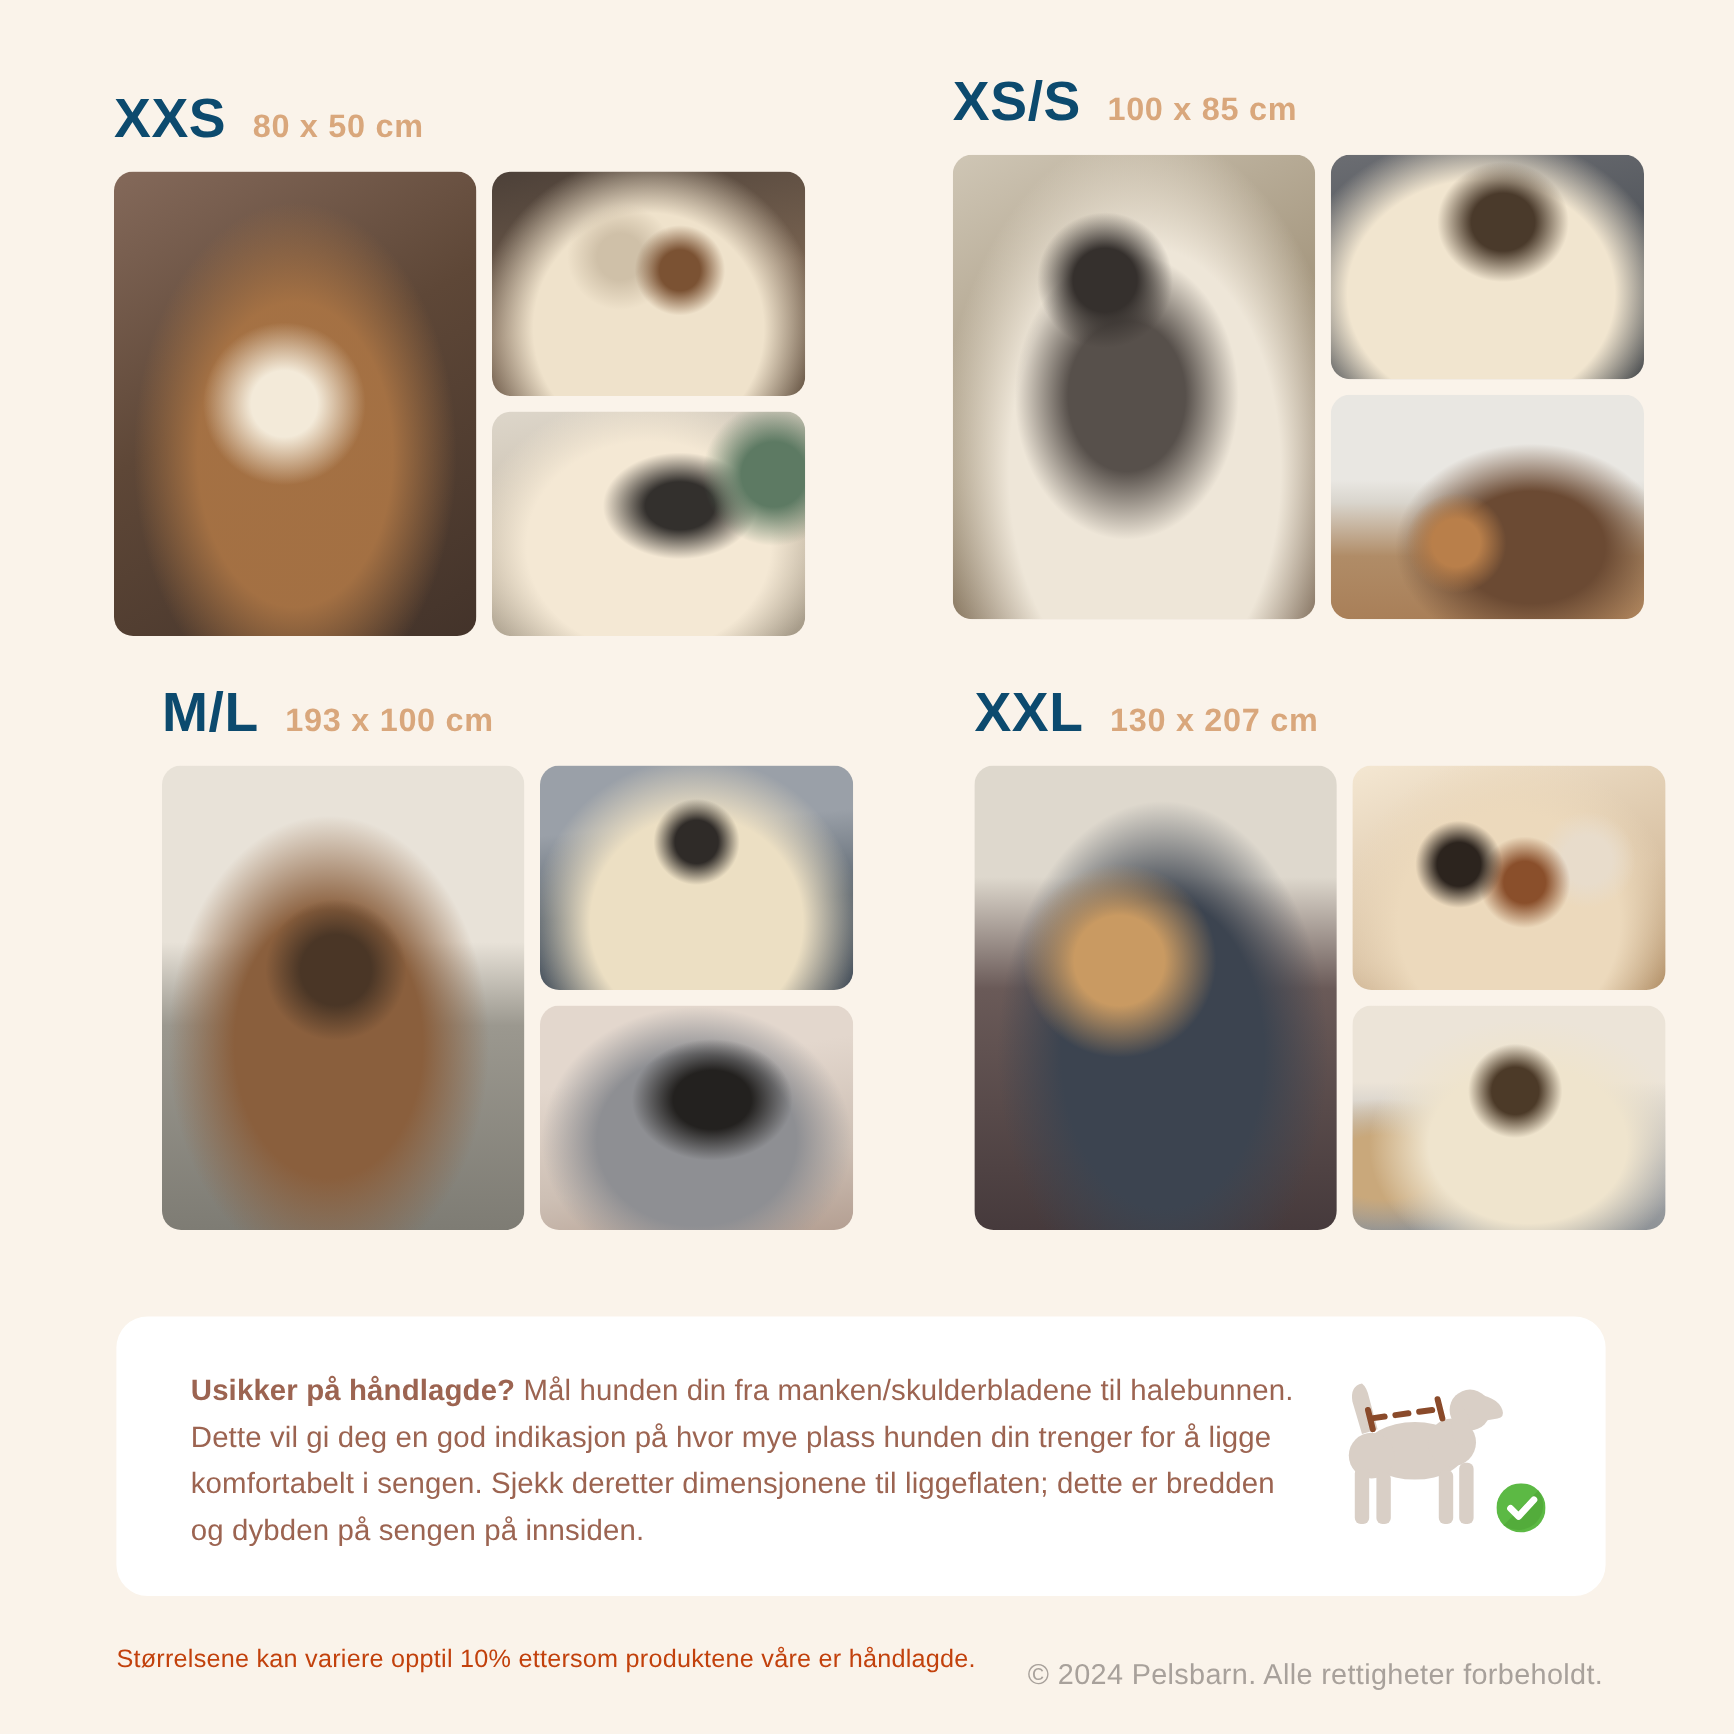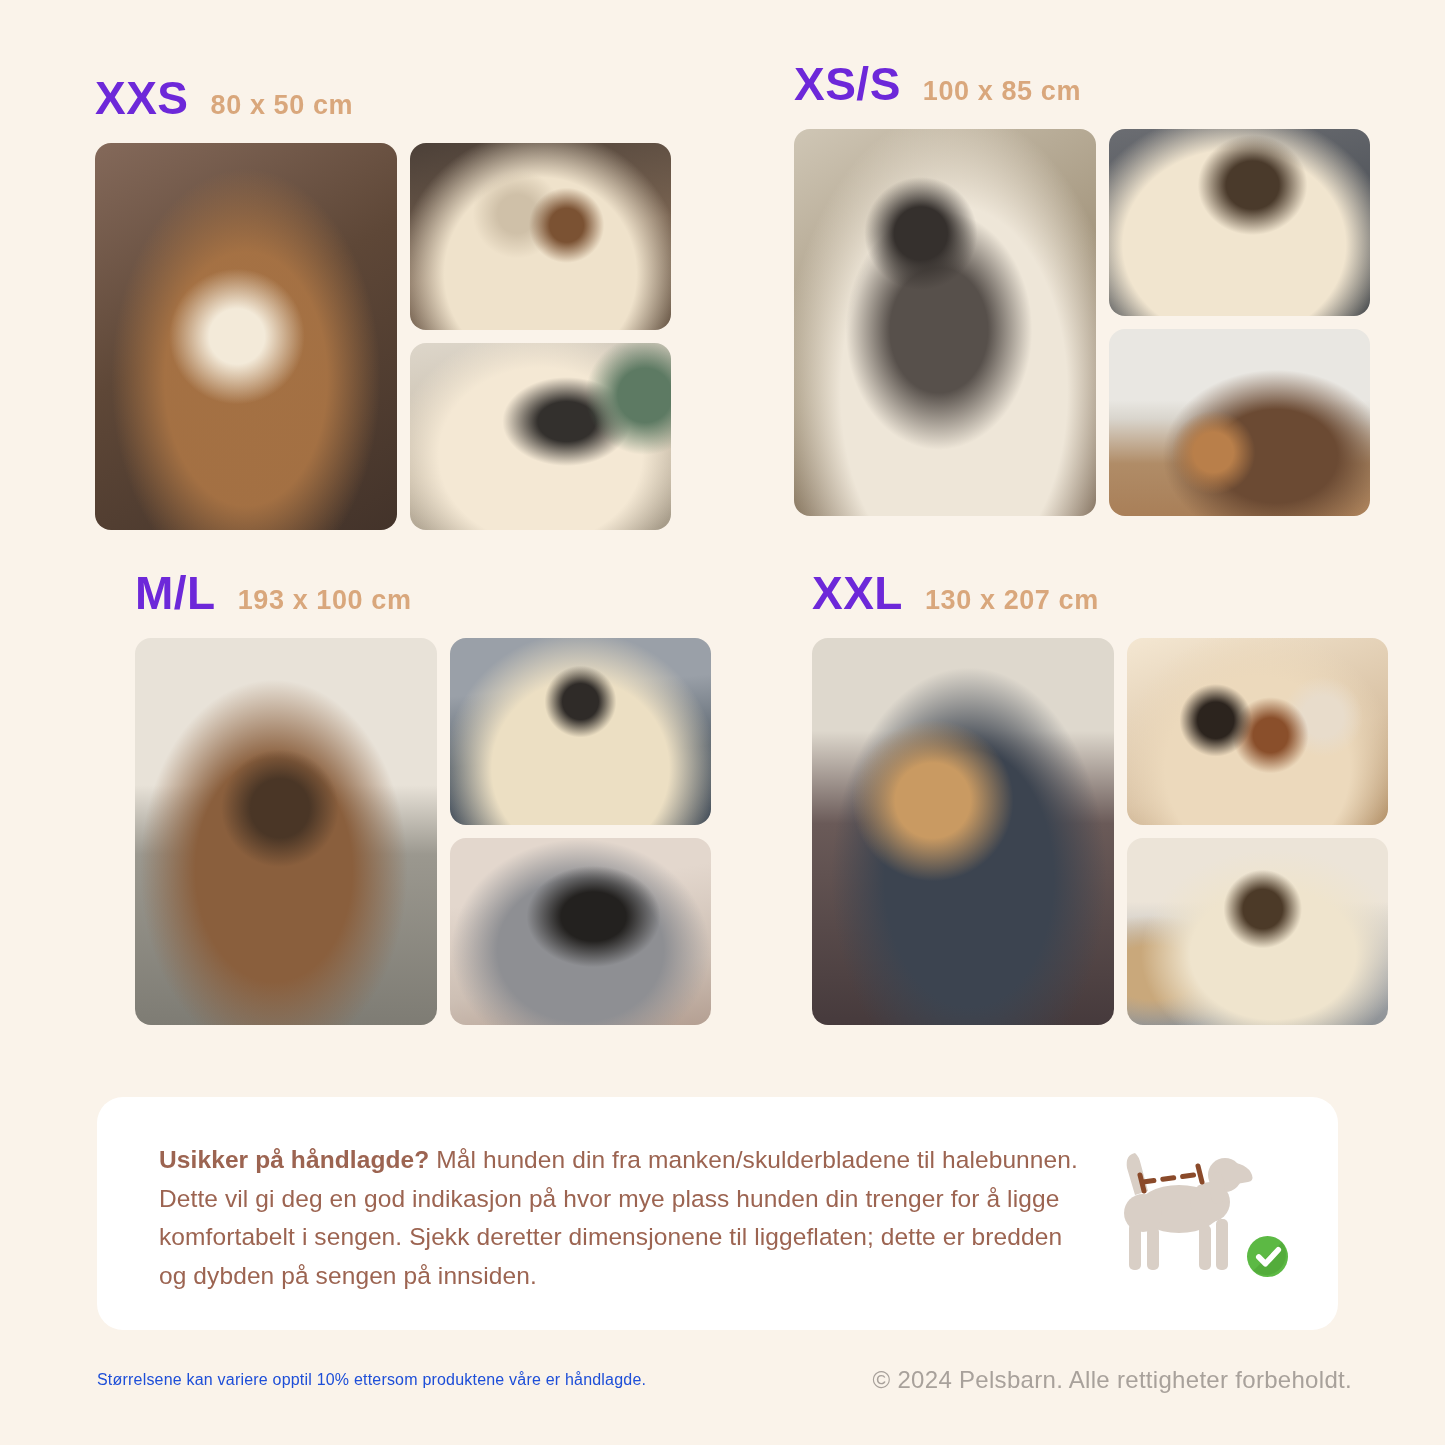--- a/index.html
+++ b/index.html
@@ -10,21 +10,21 @@
     position:relative;overflow:hidden;
   }
   
   .size-section{position:absolute;width:576px;}
   #sec-xxs{left:95px;top:74px;}
   #sec-xss{left:777px;top:60px;margin-left:17px;}
   #sec-ml{left:95px;top:569px;padding-left:40px;}
   #sec-xxl{left:777px;top:569px;padding-left:35px;}
 
   .size-header{display:flex;align-items:baseline;gap:22px;height:49px;margin-bottom:20px;}
-  .size-label{font-size:46px;font-weight:800;color:#6d28d9;letter-spacing:.5px;line-height:49px;margin:0;}
+  .size-label{font-size:46px;font-weight:800;color:#0c4a6e;letter-spacing:.5px;line-height:49px;margin:0;}
   .size-dims{font-size:27px;font-weight:700;color:#d9a77c;letter-spacing:.6px;}
 
   .collage{display:flex;gap:13px;height:387px;}
   .photo{border-radius:16px;background-color:#c9b8a4;}
   .photo.main{width:302px;height:387px;flex:0 0 302px;}
   .side{display:flex;flex-direction:column;gap:13px;width:261px;}
   .side .photo{width:261px;height:187px;}
 
   
   .p1{background:
@@ -91,24 +91,24 @@
     position:absolute;left:62px;top:44px;width:932px;
     font-size:24.5px;line-height:38.5px;color:#9c6451;margin:0;letter-spacing:.1px;
   }
   .info-text strong{font-weight:700;}
   .dog-art{position:absolute;left:1016px;top:48px;width:150px;height:135px;}
   .check-art{position:absolute;left:1150px;top:139px;width:41px;height:41px;}
 
   
   .footer-note{
     position:absolute;left:97px;top:1371px;margin:0;
-    font-size:16px;color:#1d4ed8;letter-spacing:.2px;
+    font-size:21px;color:#c2410c;letter-spacing:.2px;
   }
   .footer-copy{
-    position:absolute;right:93px;top:1366px;margin:0;
+    position:absolute;right:93px;top:1366px;margin:16px;
     font-size:24px;color:#a8a19b;letter-spacing:.3px;
   }
 </style>
 </head>
 <body>
 
 <section class="size-section" id="sec-xxs">
   <header class="size-header">
     <h2 class="size-label">XXS</h2>
     <span class="size-dims">80 x 50 cm</span>

